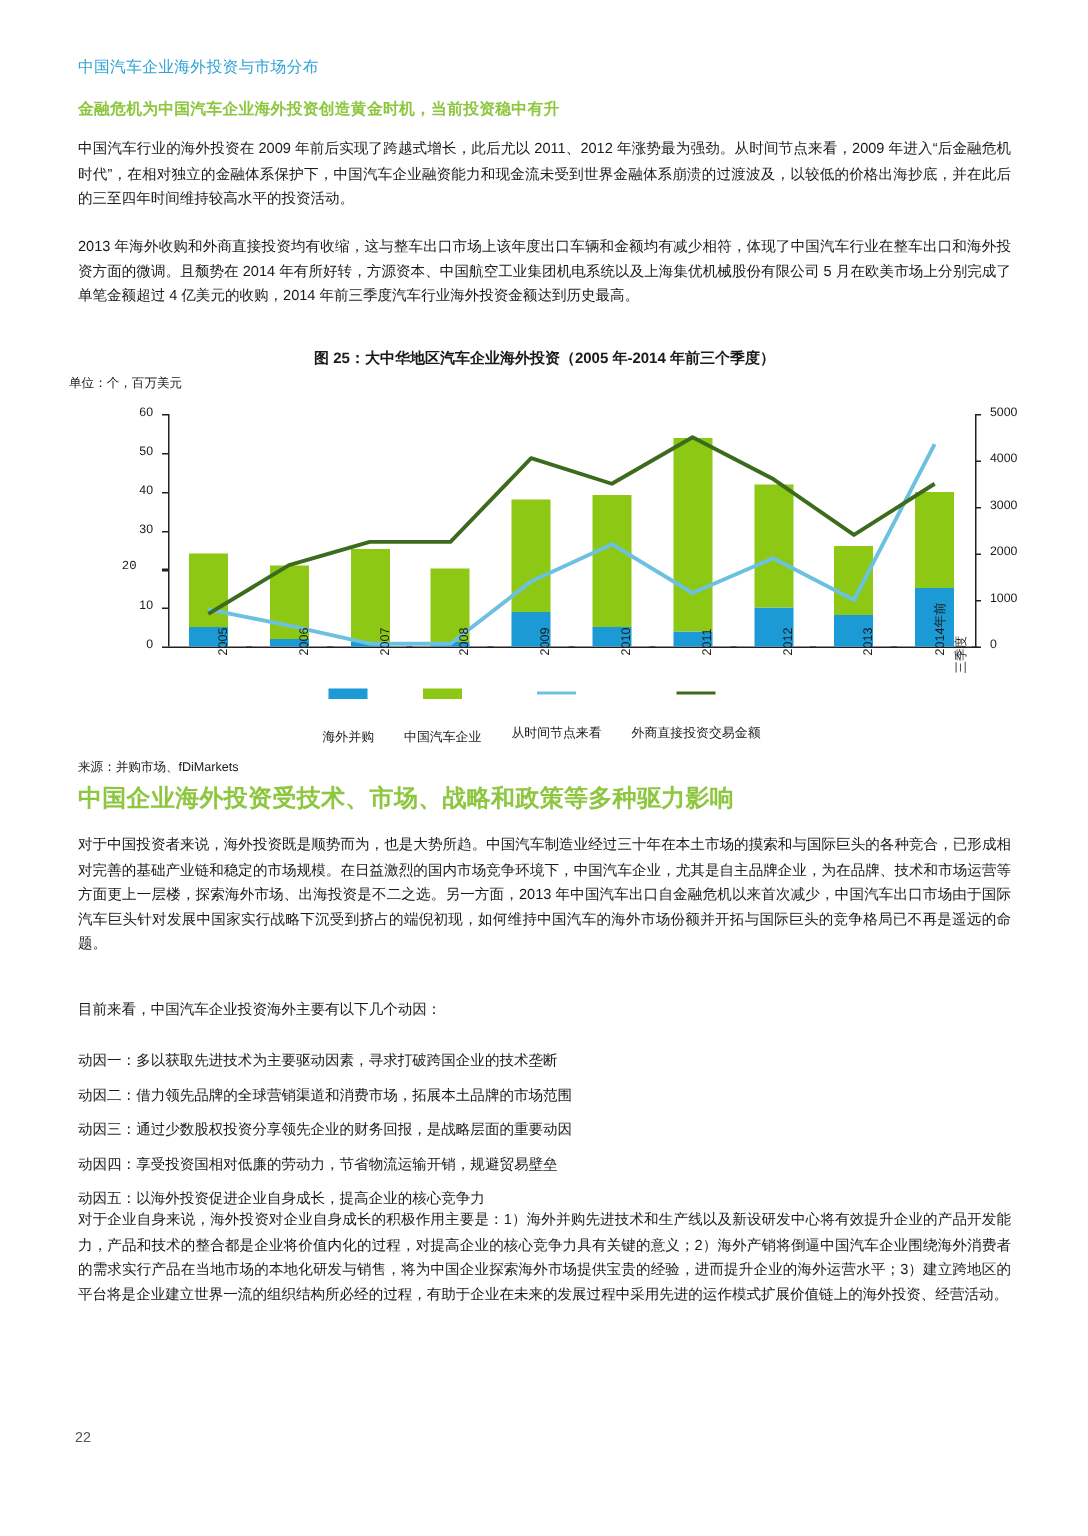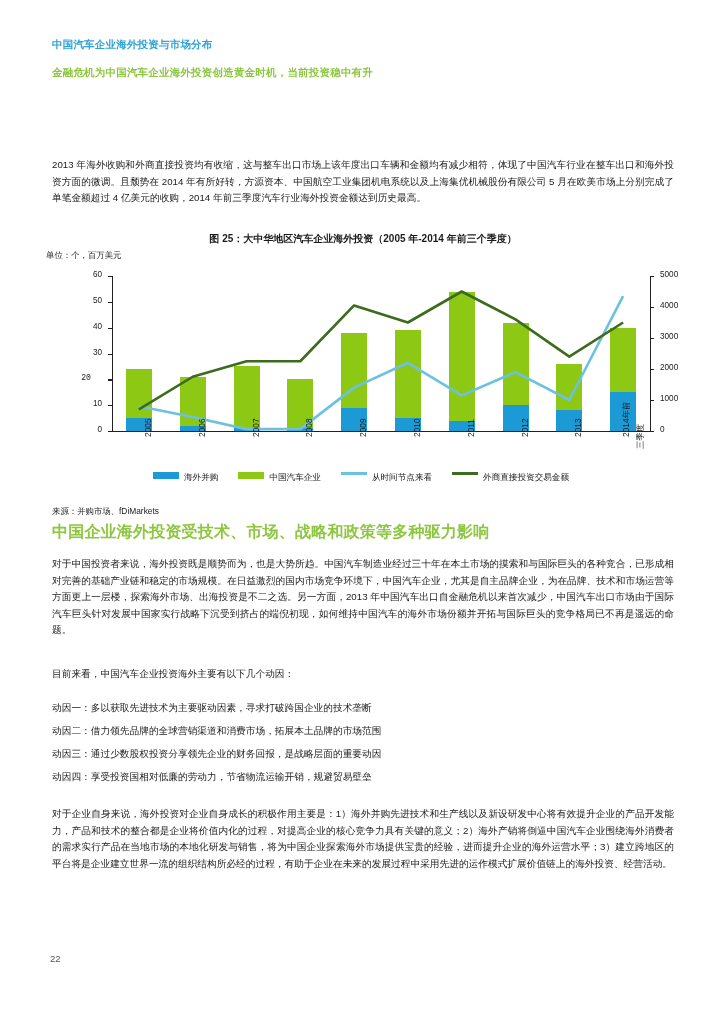--- a/index.html
+++ b/index.html
@@ -4,21 +4,21 @@
 <style>
   html,body{margin:0;padding:0;}
   body{
     width:725px;height:1024px;background:#ffffff;
     font-family:"Liberation Sans","DejaVu Sans",sans-serif;
     color:#231f20;position:relative;overflow:hidden;
   }
   .page{position:absolute;left:0;top:0;width:725px;height:1024px;}
   .h-blue{
     position:absolute;left:52px;top:38px;width:620px;
-    font-size:10.5px;font-weight:bold;color:#2fa3d6;letter-spacing:.2px;
+    font-size:10.5px;font-weight:normal;color:#2fa3d6;letter-spacing:.2px;
   }
   .h-green{
     position:absolute;left:52px;top:66px;width:620px;
     font-size:10.5px;font-weight:bold;color:#8dc63f;letter-spacing:.2px;
   }
   .h-green2{
     position:absolute;left:52px;top:522px;width:620px;
     font-size:16px;font-weight:bold;color:#8dc63f;letter-spacing:.2px;
   }
   .para{
@@ -67,33 +67,34 @@
     transform:rotate(-90deg);transform-origin:left top;
   }
   .xlab2{
     position:absolute;font-size:8.4px;color:#1a1a1a;white-space:nowrap;
     transform:rotate(-90deg);transform-origin:left top;
   }
   .legend{
     position:absolute;left:46px;top:470px;width:630px;height:16px;
     display:flex;justify-content:center;align-items:center;gap:20px;
   }
-  .lg-item{display:flex;gap:5px;font-size:8.6px;color:#1a1a1a;}
+  .lg-item{display:flex;align-items:center;gap:20px;font-size:8.6px;color:#1a1a1a;flex-direction:column;}
   .lg-swatch{width:26px;height:7px;display:inline-block;}
   .lg-line{width:26px;height:2.6px;display:inline-block;}
   svg.lines{position:absolute;left:0;top:0;overflow:visible;}
 </style>
 </head>
 <body>
 
 <div class="page">
 
   <div class="h-blue">中国汽车企业海外投资与市场分布</div>
   <div class="h-green">金融危机为中国汽车企业海外投资创造黄金时机，当前投资稳中有升</div>
 
+  <div class="para p1">中国汽车行业的海外投资在 2009 年前后实现了跨越式增长，此后尤以 2011、2012 年涨势最为强劲。从时间节点来看，2009 年进入“后金融危机时代”，在相对独立的金融体系保护下，中国汽车企业融资能力和现金流未受到世界金融体系崩溃的过渡波及，以较低的价格出海抄底，并在此后的三至四年时间维持较高水平的投资活动。</div>
   <div class="para p2">2013 年海外收购和外商直接投资均有收缩，这与整车出口市场上该年度出口车辆和金额均有减少相符，体现了中国汽车行业在整车出口和海外投资方面的微调。且颓势在 2014 年有所好转，方源资本、中国航空工业集团机电系统以及上海集优机械股份有限公司 5 月在欧美市场上分别完成了单笔金额超过 4 亿美元的收购，2014 年前三季度汽车行业海外投资金额达到历史最高。</div>
 
   <div class="fig-title">图 25：大中华地区汽车企业海外投资（2005 年-2014 年前三个季度）</div>
   <div class="fig-unit">单位：个，百万美元</div>
 
   <div class="chart">
     <div class="axis-line y-left"></div>
     <div class="axis-line y-right"></div>
     <div class="axis-line x-axis"></div>
     <div id="y-ticks-left">
@@ -220,17 +221,18 @@
 
   <div class="h-green2">中国企业海外投资受技术、市场、战略和政策等多种驱力影响</div>
 
   <div class="para p3">对于中国投资者来说，海外投资既是顺势而为，也是大势所趋。中国汽车制造业经过三十年在本土市场的摸索和与国际巨头的各种竞合，已形成相对完善的基础产业链和稳定的市场规模。在日益激烈的国内市场竞争环境下，中国汽车企业，尤其是自主品牌企业，为在品牌、技术和市场运营等方面更上一层楼，探索海外市场、出海投资是不二之选。另一方面，2013 年中国汽车出口自金融危机以来首次减少，中国汽车出口市场由于国际汽车巨头针对发展中国家实行战略下沉受到挤占的端倪初现，如何维持中国汽车的海外市场份额并开拓与国际巨头的竞争格局已不再是遥远的命题。</div>
   <div class="para p4">目前来看，中国汽车企业投资海外主要有以下几个动因：</div>
 
   <div class="li li1">动因一：多以获取先进技术为主要驱动因素，寻求打破跨国企业的技术垄断</div>
   <div class="li li3">动因三：通过少数股权投资分享领先企业的财务回报，是战略层面的重要动因</div>
   <div class="li li2">动因二：借力领先品牌的全球营销渠道和消费市场，拓展本土品牌的市场范围</div>
   <div class="li li4">动因四：享受投资国相对低廉的劳动力，节省物流运输开销，规避贸易壁垒</div>
+  <div class="li li5">动因五：以海外投资促进企业自身成长，提高企业的核心竞争力</div>
 
   <div class="para p5">对于企业自身来说，海外投资对企业自身成长的积极作用主要是：1）海外并购先进技术和生产线以及新设研发中心将有效提升企业的产品开发能力，产品和技术的整合都是企业将价值内化的过程，对提高企业的核心竞争力具有关键的意义；2）海外产销将倒逼中国汽车企业围绕海外消费者的需求实行产品在当地市场的本地化研发与销售，将为中国企业探索海外市场提供宝贵的经验，进而提升企业的海外运营水平；3）建立跨地区的平台将是企业建立世界一流的组织结构所必经的过程，有助于企业在未来的发展过程中采用先进的运作模式扩展价值链上的海外投资、经营活动。</div>
 
   <div class="pageno">22</div>
 </div>
 
 </body></html>

